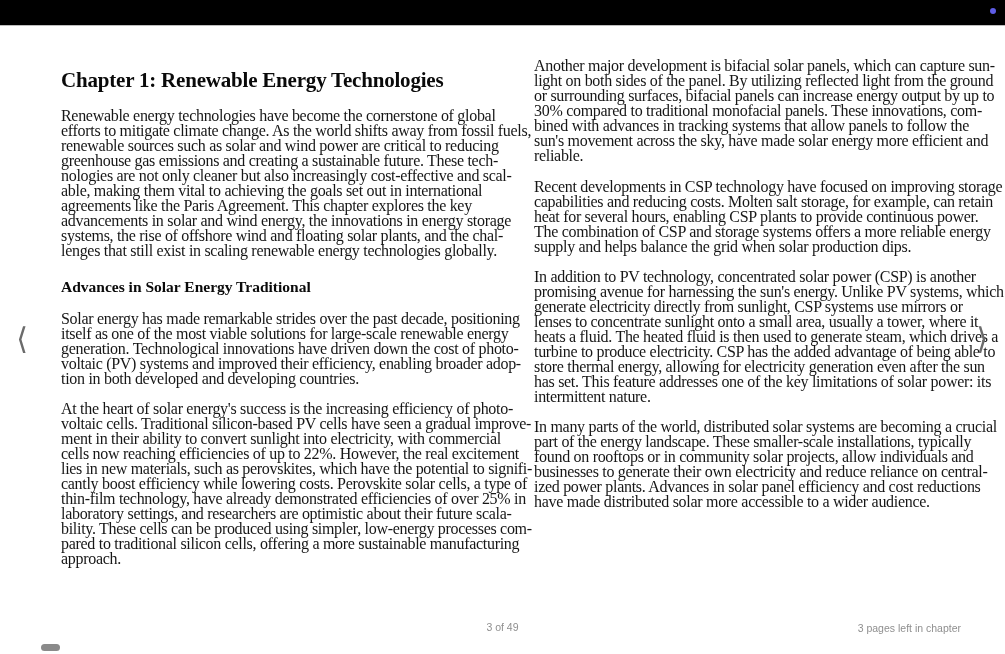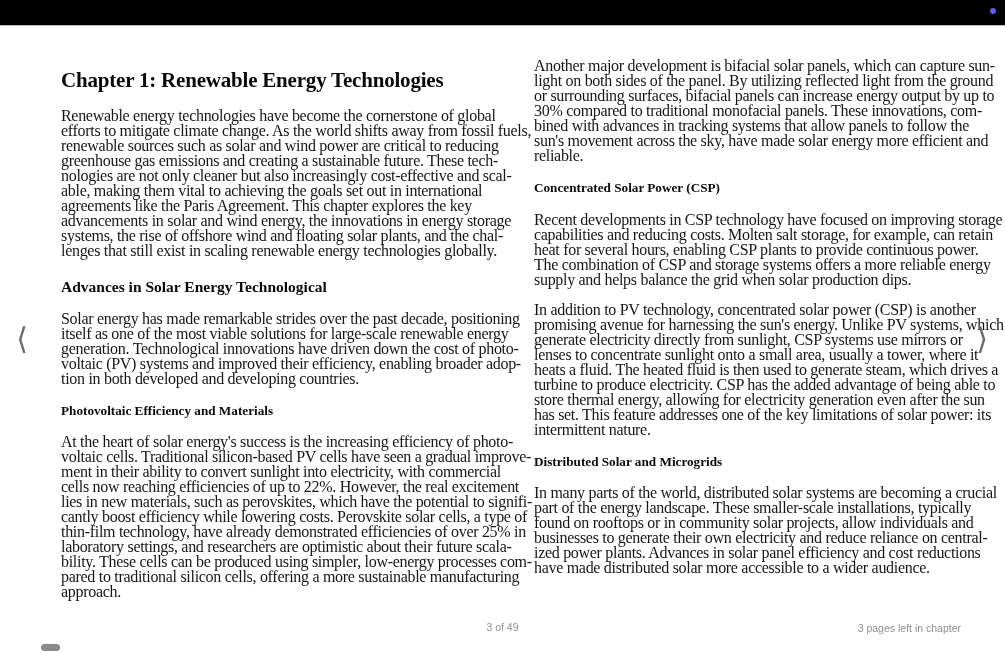--- a/index.html
+++ b/index.html
@@ -111,27 +111,26 @@
     <p class="body">Renewable energy technologies have become the cornerstone of global
 efforts to mitigate climate change. As the world shifts away from fossil fuels,
 renewable sources such as solar and wind power are critical to reducing
 greenhouse gas emissions and creating a sustainable future. These tech-
 nologies are not only cleaner but also increasingly cost-effective and scal-
 able, making them vital to achieving the goals set out in international
 agreements like the Paris Agreement. This chapter explores the key
 advancements in solar and wind energy, the innovations in energy storage
 systems, the rise of offshore wind and floating solar plants, and the chal-
 lenges that still exist in scaling renewable energy technologies globally.</p>
-    <h2 class="section-heading">Advances in Solar Energy Technological</h2>
+    <h2 class="section-heading">Advances in Solar Energy Traditional</h2>
     <p class="body">Solar energy has made remarkable strides over the past decade, positioning
 itself as one of the most viable solutions for large-scale renewable energy
 generation. Technological innovations have driven down the cost of photo-
 voltaic (PV) systems and improved their efficiency, enabling broader adop-
 tion in both developed and developing countries.</p>
-    <h3 class="sub-heading">Photovoltaic Efficiency and Materials</h3>
     <p class="body">At the heart of solar energy's success is the increasing efficiency of photo-
 voltaic cells. Traditional silicon-based PV cells have seen a gradual improve-
 ment in their ability to convert sunlight into electricity, with commercial
 cells now reaching efficiencies of up to 22%. However, the real excitement
 lies in new materials, such as perovskites, which have the potential to signifi-
 cantly boost efficiency while lowering costs. Perovskite solar cells, a type of
 thin-film technology, have already demonstrated efficiencies of over 25% in
 laboratory settings, and researchers are optimistic about their future scala-
 bility. These cells can be produced using simpler, low-energy processes com-
 pared to traditional silicon cells, offering a more sustainable manufacturing
@@ -139,36 +138,34 @@
   </div>
 
   <div class="col col-right">
     <p class="body first">Another major development is bifacial solar panels, which can capture sun-
 light on both sides of the panel. By utilizing reflected light from the ground
 or surrounding surfaces, bifacial panels can increase energy output by up to
 30% compared to traditional monofacial panels. These innovations, com-
 bined with advances in tracking systems that allow panels to follow the
 sun's movement across the sky, have made solar energy more efficient and
 reliable.</p>
-    <h3 class="sub-heading">Concentrated Solar Power (CSP)</h3>
     <p class="body p6">Recent developments in CSP technology have focused on improving storage
 capabilities and reducing costs. Molten salt storage, for example, can retain
 heat for several hours, enabling CSP plants to provide continuous power.
 The combination of CSP and storage systems offers a more reliable energy
 supply and helps balance the grid when solar production dips.</p>
     <p class="body">In addition to PV technology, concentrated solar power (CSP) is another
 promising avenue for harnessing the sun's energy. Unlike PV systems, which
 generate electricity directly from sunlight, CSP systems use mirrors or
 lenses to concentrate sunlight onto a small area, usually a tower, where it
 heats a fluid. The heated fluid is then used to generate steam, which drives a
 turbine to produce electricity. CSP has the added advantage of being able to
 store thermal energy, allowing for electricity generation even after the sun
 has set. This feature addresses one of the key limitations of solar power: its
 intermittent nature.</p>
-    <h3 class="sub-heading">Distributed Solar and Microgrids</h3>
     <p class="body">In many parts of the world, distributed solar systems are becoming a crucial
 part of the energy landscape. These smaller-scale installations, typically
 found on rooftops or in community solar projects, allow individuals and
 businesses to generate their own electricity and reduce reliance on central-
 ized power plants. Advances in solar panel efficiency and cost reductions
 have made distributed solar more accessible to a wider audience.</p>
   </div>
 
 </div>
 

